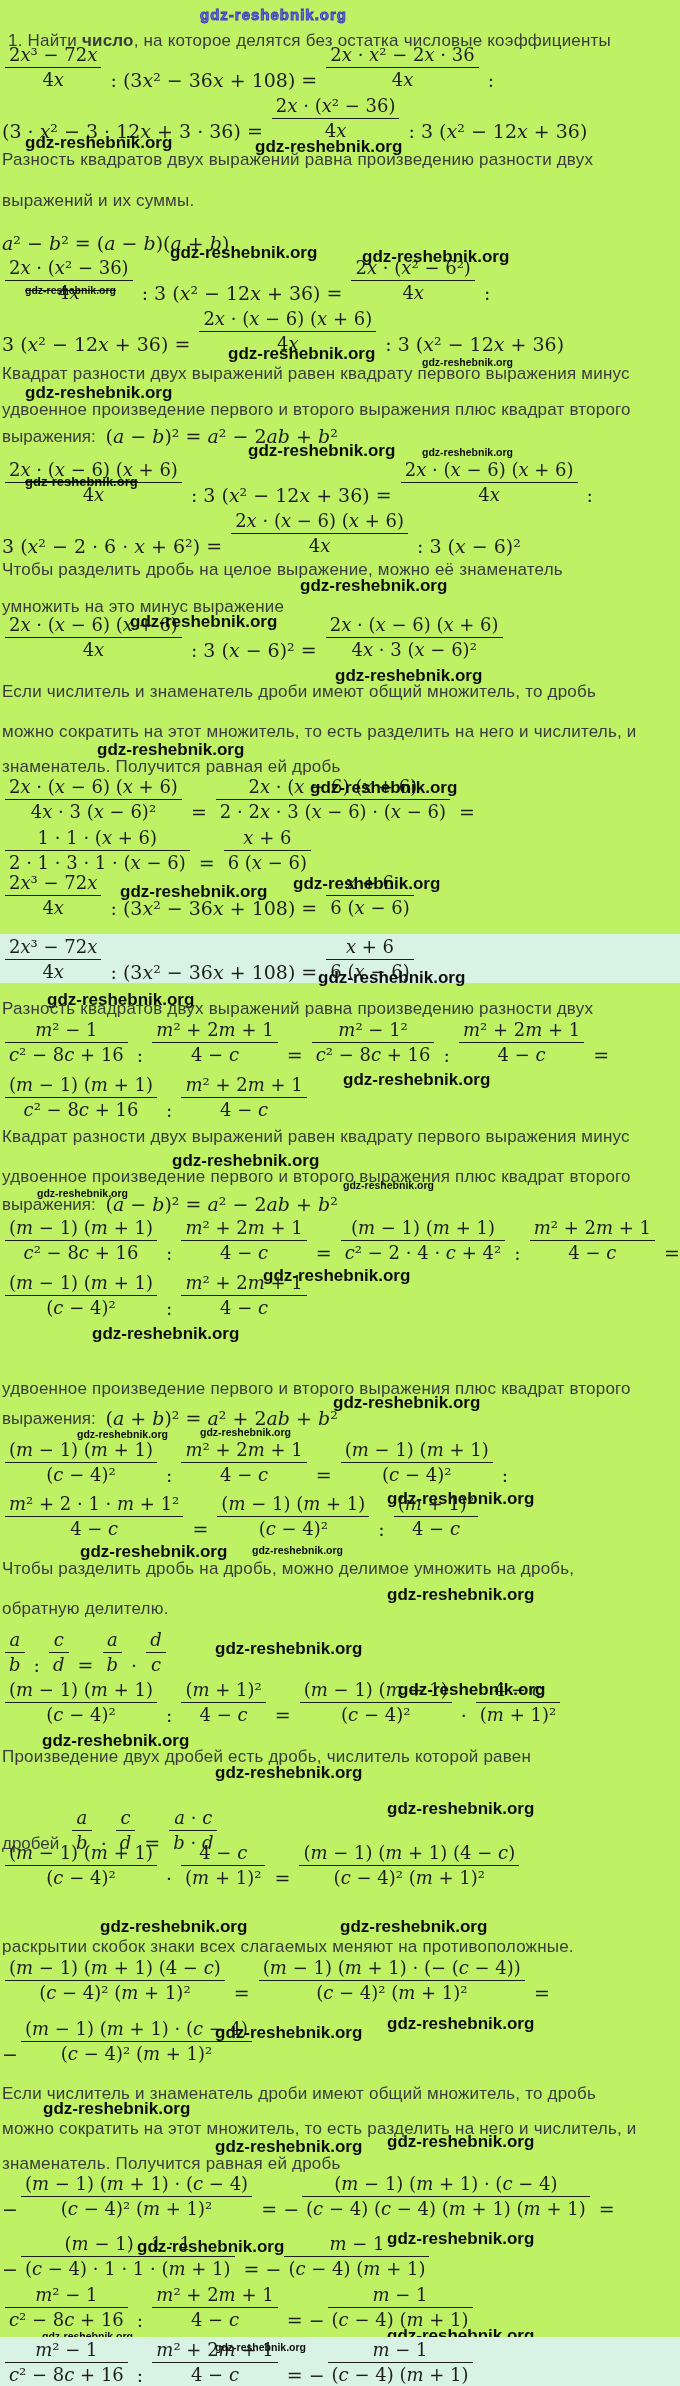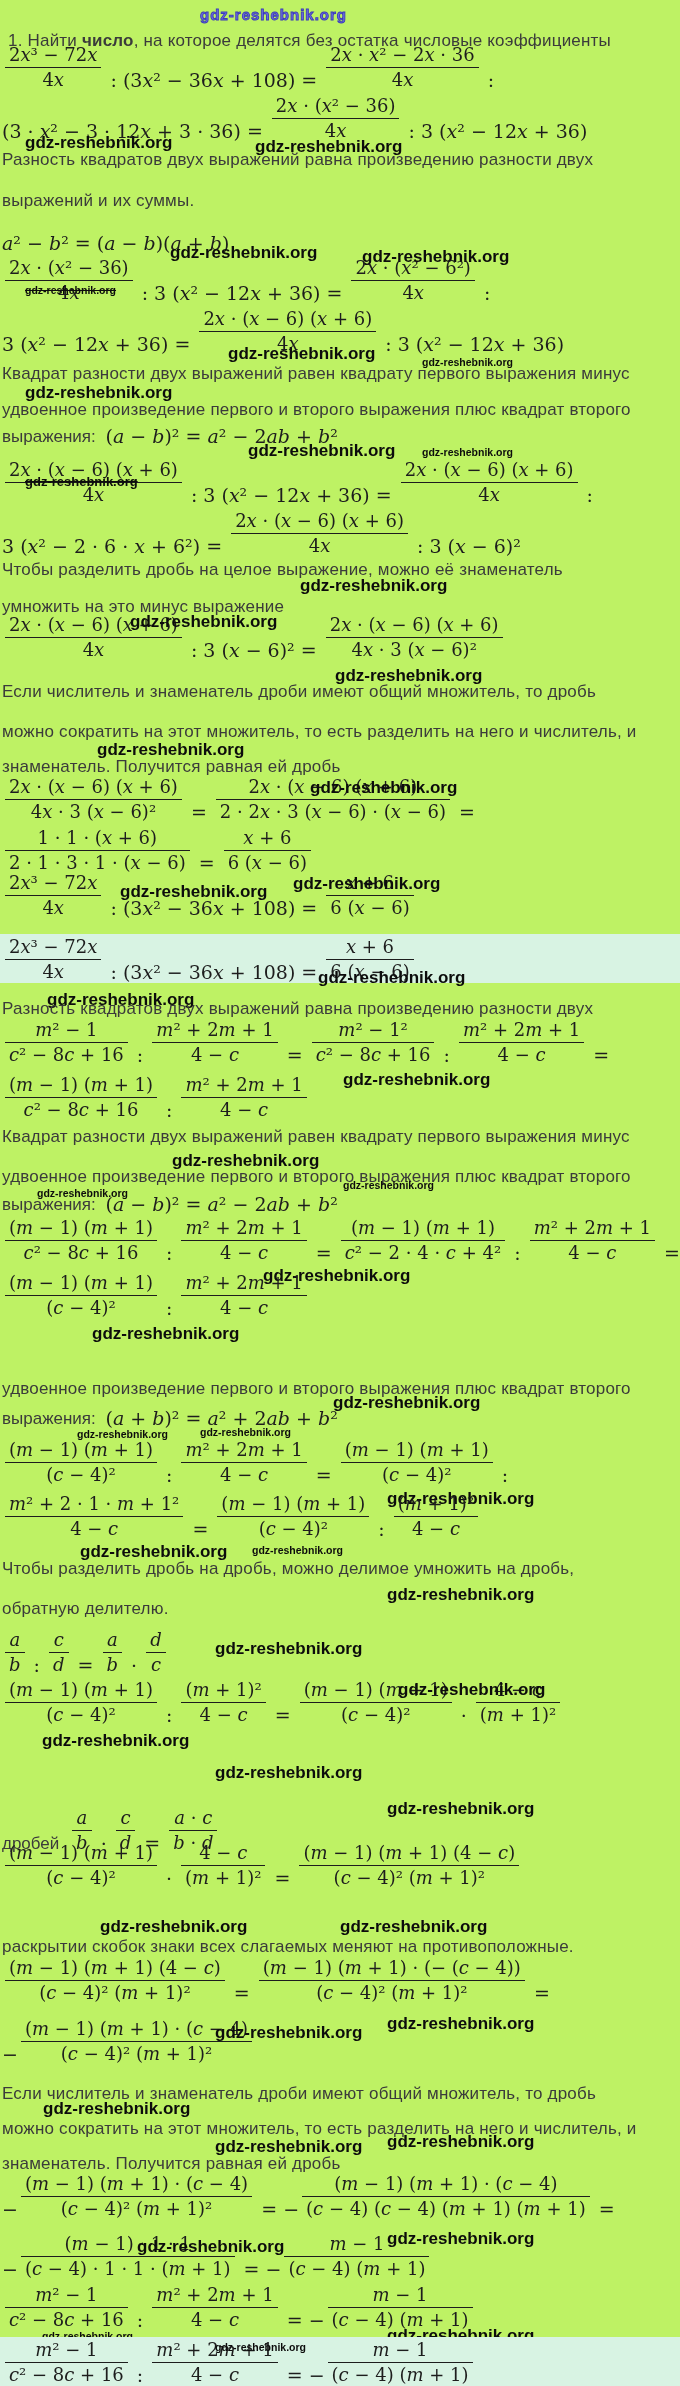--- a/index.html
+++ b/index.html
@@ -97,20 +97,21 @@
     <div class="wm" style="top: 1542px; left: 80px;">gdz-reshebnik.org</div>
     <div class="wm sm" style="top: 1544px; left: 252px;">gdz-reshebnik.org</div>
     <div class="para" style="top: 1559px; left: 2px;"><span class="">Чтобы разделить дробь на дробь, можно делимое умножить на дробь,</span></div>
     <div class="wm" style="top: 1585px; left: 387px;">gdz-reshebnik.org</div>
     <div class="para" style="top: 1599px; left: 2px; text-align: right;"><span class="">обратную делителю.</span></div>
     <div class="formula" style="top: 1629px; left: 2px;"><span class="frac"><span class="num"><i>a</i></span><span class="den"><i>b</i></span></span><span class="mt"> : </span><span class="frac"><span class="num"><i>c</i></span><span class="den"><i>d</i></span></span><span class="mt"> = </span><span class="frac"><span class="num"><i>a</i></span><span class="den"><i>b</i></span></span><span class="mt"> · </span><span class="frac"><span class="num"><i>d</i></span><span class="den"><i>c</i></span></span></div>
     <div class="wm" style="top: 1639px; left: 215px;">gdz-reshebnik.org</div>
     <div class="formula" style="top: 1679px; left: 2px;"><span class="frac"><span class="num">(<i>m</i> − 1) (<i>m</i> + 1)</span><span class="den">(<i>c</i> − 4)²</span></span><span class="mt"> : </span><span class="frac"><span class="num">(<i>m</i> + 1)²</span><span class="den">4 − <i>c</i></span></span><span class="mt"> = </span><span class="frac"><span class="num">(<i>m</i> − 1) (<i>m</i> + 1)</span><span class="den">(<i>c</i> − 4)²</span></span><span class="mt"> · </span><span class="frac"><span class="num">4 − <i>c</i></span><span class="den">(<i>m</i> + 1)²</span></span></div>
     <div class="wm" style="top: 1680px; left: 398px;">gdz-reshebnik.org</div>
     <div class="wm" style="top: 1731px; left: 42px;">gdz-reshebnik.org</div>
+    <div class="para" style="top: 1747px; left: 2px;"><span class="">Произведение двух дробей есть дробь, числитель которой равен</span></div>
     <div class="wm" style="top: 1763px; left: 215px;">gdz-reshebnik.org</div>
     <div class="wm" style="top: 1799px; left: 387px;">gdz-reshebnik.org</div>
     <div class="formula" style="top: 1807px; left: 2px;"><span class="sans">дробей </span><span class="frac"><span class="num"><i>a</i></span><span class="den"><i>b</i></span></span><span class="mt"> · </span><span class="frac"><span class="num"><i>c</i></span><span class="den"><i>d</i></span></span><span class="mt"> = </span><span class="frac"><span class="num"><i>a</i> · <i>c</i></span><span class="den"><i>b</i> · <i>d</i></span></span></div>
     <div class="formula" style="top: 1842px; left: 2px;"><span class="frac"><span class="num">(<i>m</i> − 1) (<i>m</i> + 1)</span><span class="den">(<i>c</i> − 4)²</span></span><span class="mt"> · </span><span class="frac"><span class="num">4 − <i>c</i></span><span class="den">(<i>m</i> + 1)²</span></span><span class="mt"> = </span><span class="frac"><span class="num">(<i>m</i> − 1) (<i>m</i> + 1) (4 − <i>c</i>)</span><span class="den">(<i>c</i> − 4)² (<i>m</i> + 1)²</span></span></div>
     <div class="wm" style="top: 1917px; left: 100px;">gdz-reshebnik.org</div>
     <div class="wm" style="top: 1917px; left: 340px;">gdz-reshebnik.org</div>
     <div class="para" style="top: 1937px; left: 2px;"><span class="">раскрытии скобок знаки всех слагаемых меняют на противоположные.</span></div>
     <div class="formula" style="top: 1957px; left: 2px;"><span class="frac"><span class="num">(<i>m</i> − 1) (<i>m</i> + 1) (4 − <i>c</i>)</span><span class="den">(<i>c</i> − 4)² (<i>m</i> + 1)²</span></span><span class="mt"> = </span><span class="frac"><span class="num">(<i>m</i> − 1) (<i>m</i> + 1) · (− (<i>c</i> − 4))</span><span class="den">(<i>c</i> − 4)² (<i>m</i> + 1)²</span></span><span class="mt"> =</span></div>
     <div class="wm" style="top: 2014px; left: 387px;">gdz-reshebnik.org</div>
     <div class="formula" style="top: 2018px; left: 2px;"><span class="mt">−</span><span class="frac"><span class="num">(<i>m</i> − 1) (<i>m</i> + 1) · (<i>c</i> − 4)</span><span class="den">(<i>c</i> − 4)² (<i>m</i> + 1)²</span></span></div>

